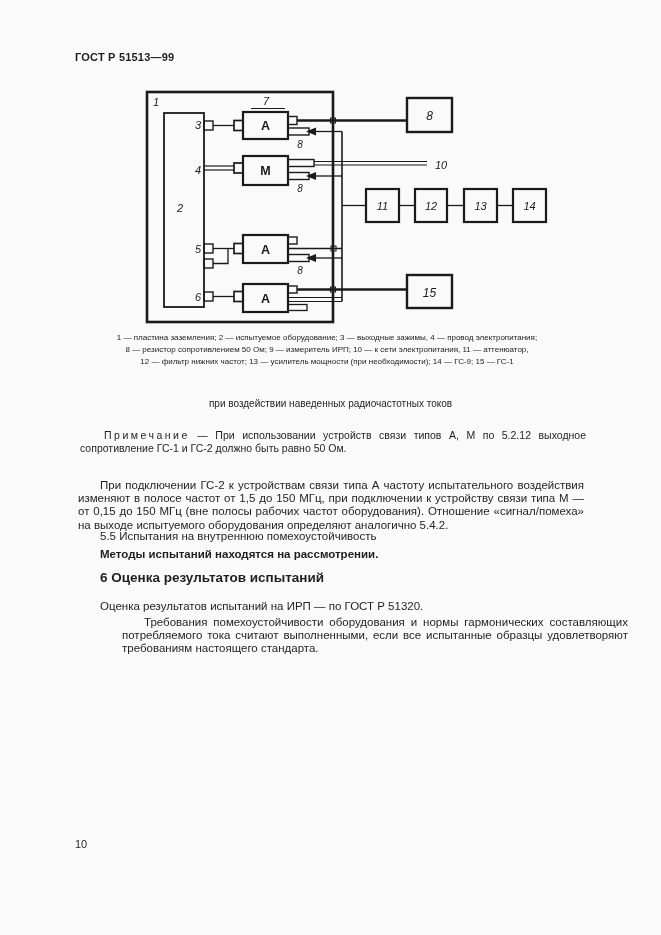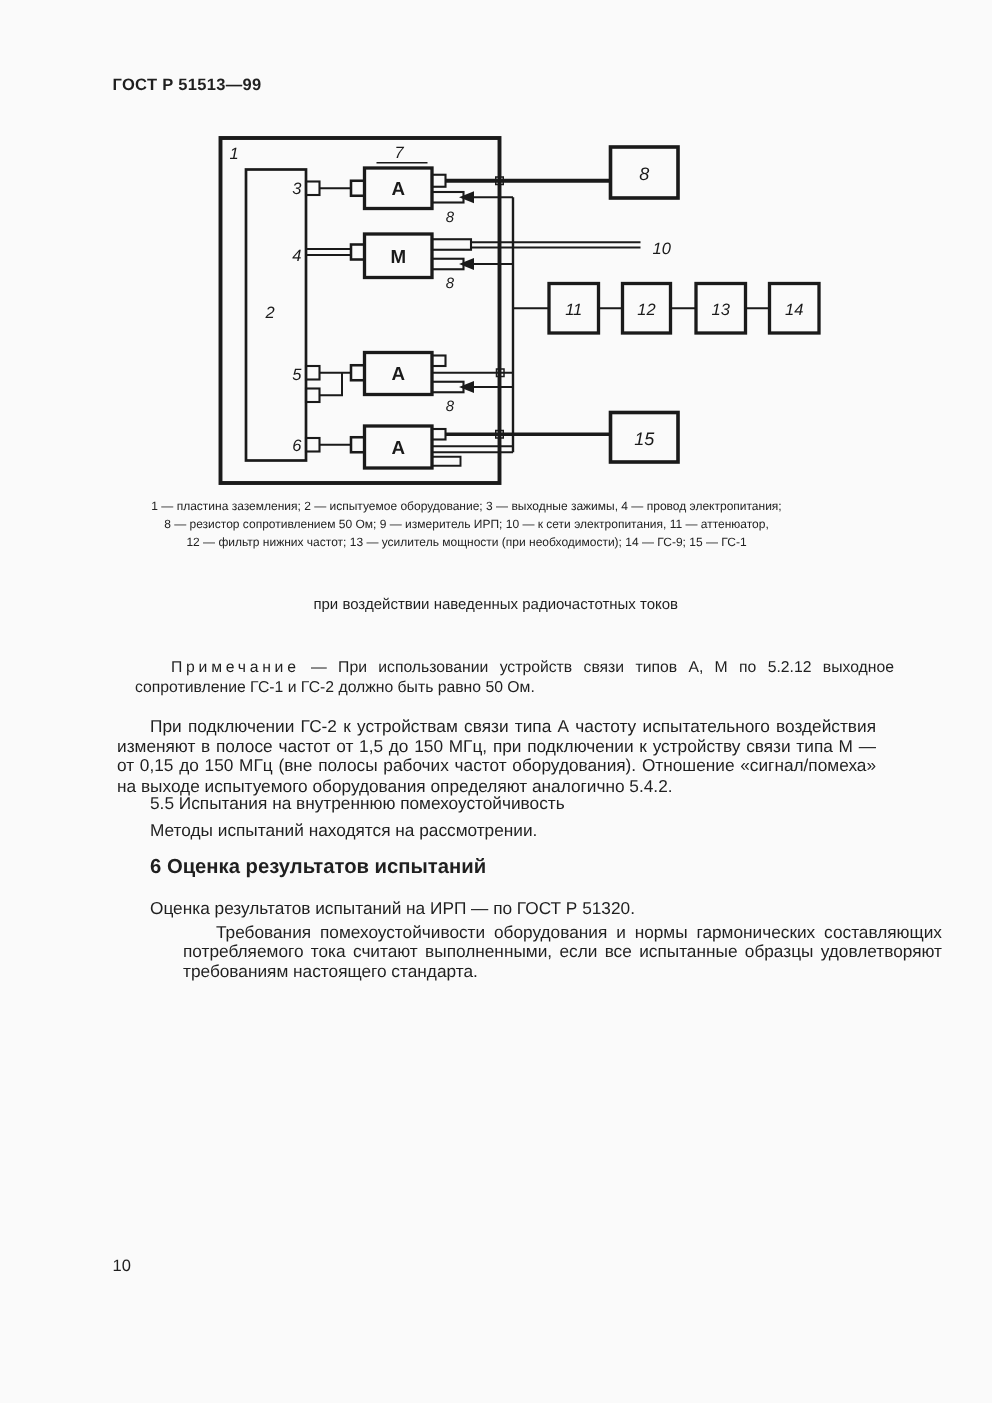--- a/index.html
+++ b/index.html
@@ -13,29 +13,29 @@
   }
   .abs{position:absolute;}
   .doc-header{left:75px;top:51px;font-size:11px;font-weight:bold;letter-spacing:.2px;}
   .diagram{left:145px;top:88px;width:415px;height:237px;}
   .diagram line,.diagram rect,.diagram polyline{stroke:#1a1a1a;fill:none;}
   .diagram text{fill:#1a1a1a;}
   .num{font-family:"Liberation Sans",sans-serif;font-style:italic;font-size:11px;}
   .num-sm{font-family:"Liberation Sans",sans-serif;font-style:italic;font-size:10px;}
   .num-md{font-family:"Liberation Sans",sans-serif;font-style:italic;font-size:12px;}
   .dev{font-family:"Liberation Sans",sans-serif;font-weight:bold;font-size:12.5px;}
-  .legend{left:0;top:332px;width:622px;text-align:center;font-size:8px;line-height:12px;color:#222;}
+  .legend{left:16px;top:332px;width:622px;text-align:center;font-size:8px;line-height:12px;color:#222;}
   .caption{left:0;top:397px;width:661px;text-align:center;font-size:10px;line-height:14px;color:#1f1f1f;}
-  .tb{left:78px;width:506px;text-align:justify;margin:12px;}
+  .tb{left:78px;width:506px;text-align:justify;margin:2px;}
   .note{top:427px;font-size:10.5px;line-height:12.6px;text-indent:24px;}
   .note .nlabel{letter-spacing:2.5px;}
   .body-p{font-size:11.5px;line-height:13.2px;text-indent:22px;margin:0;}
   .p54{top:463px;margin-top:16px;}
   .h55{top:530px;font-weight:normal;text-align:left;}
-  .p55{top:548px;}
+  .p55{top:548px;font-weight:bold;}
   .h6{top:571px;font-weight:bold;font-size:13.5px;text-align:left;}
   .p61{top:600px;}
   .p62{top:616px;margin-left:44px;}
   .pageno{left:75px;top:838px;font-size:11px;}
 </style>
 </head>
 <body>
 
 <div class="abs doc-header">ГОСТ Р 51513—99</div>
 

